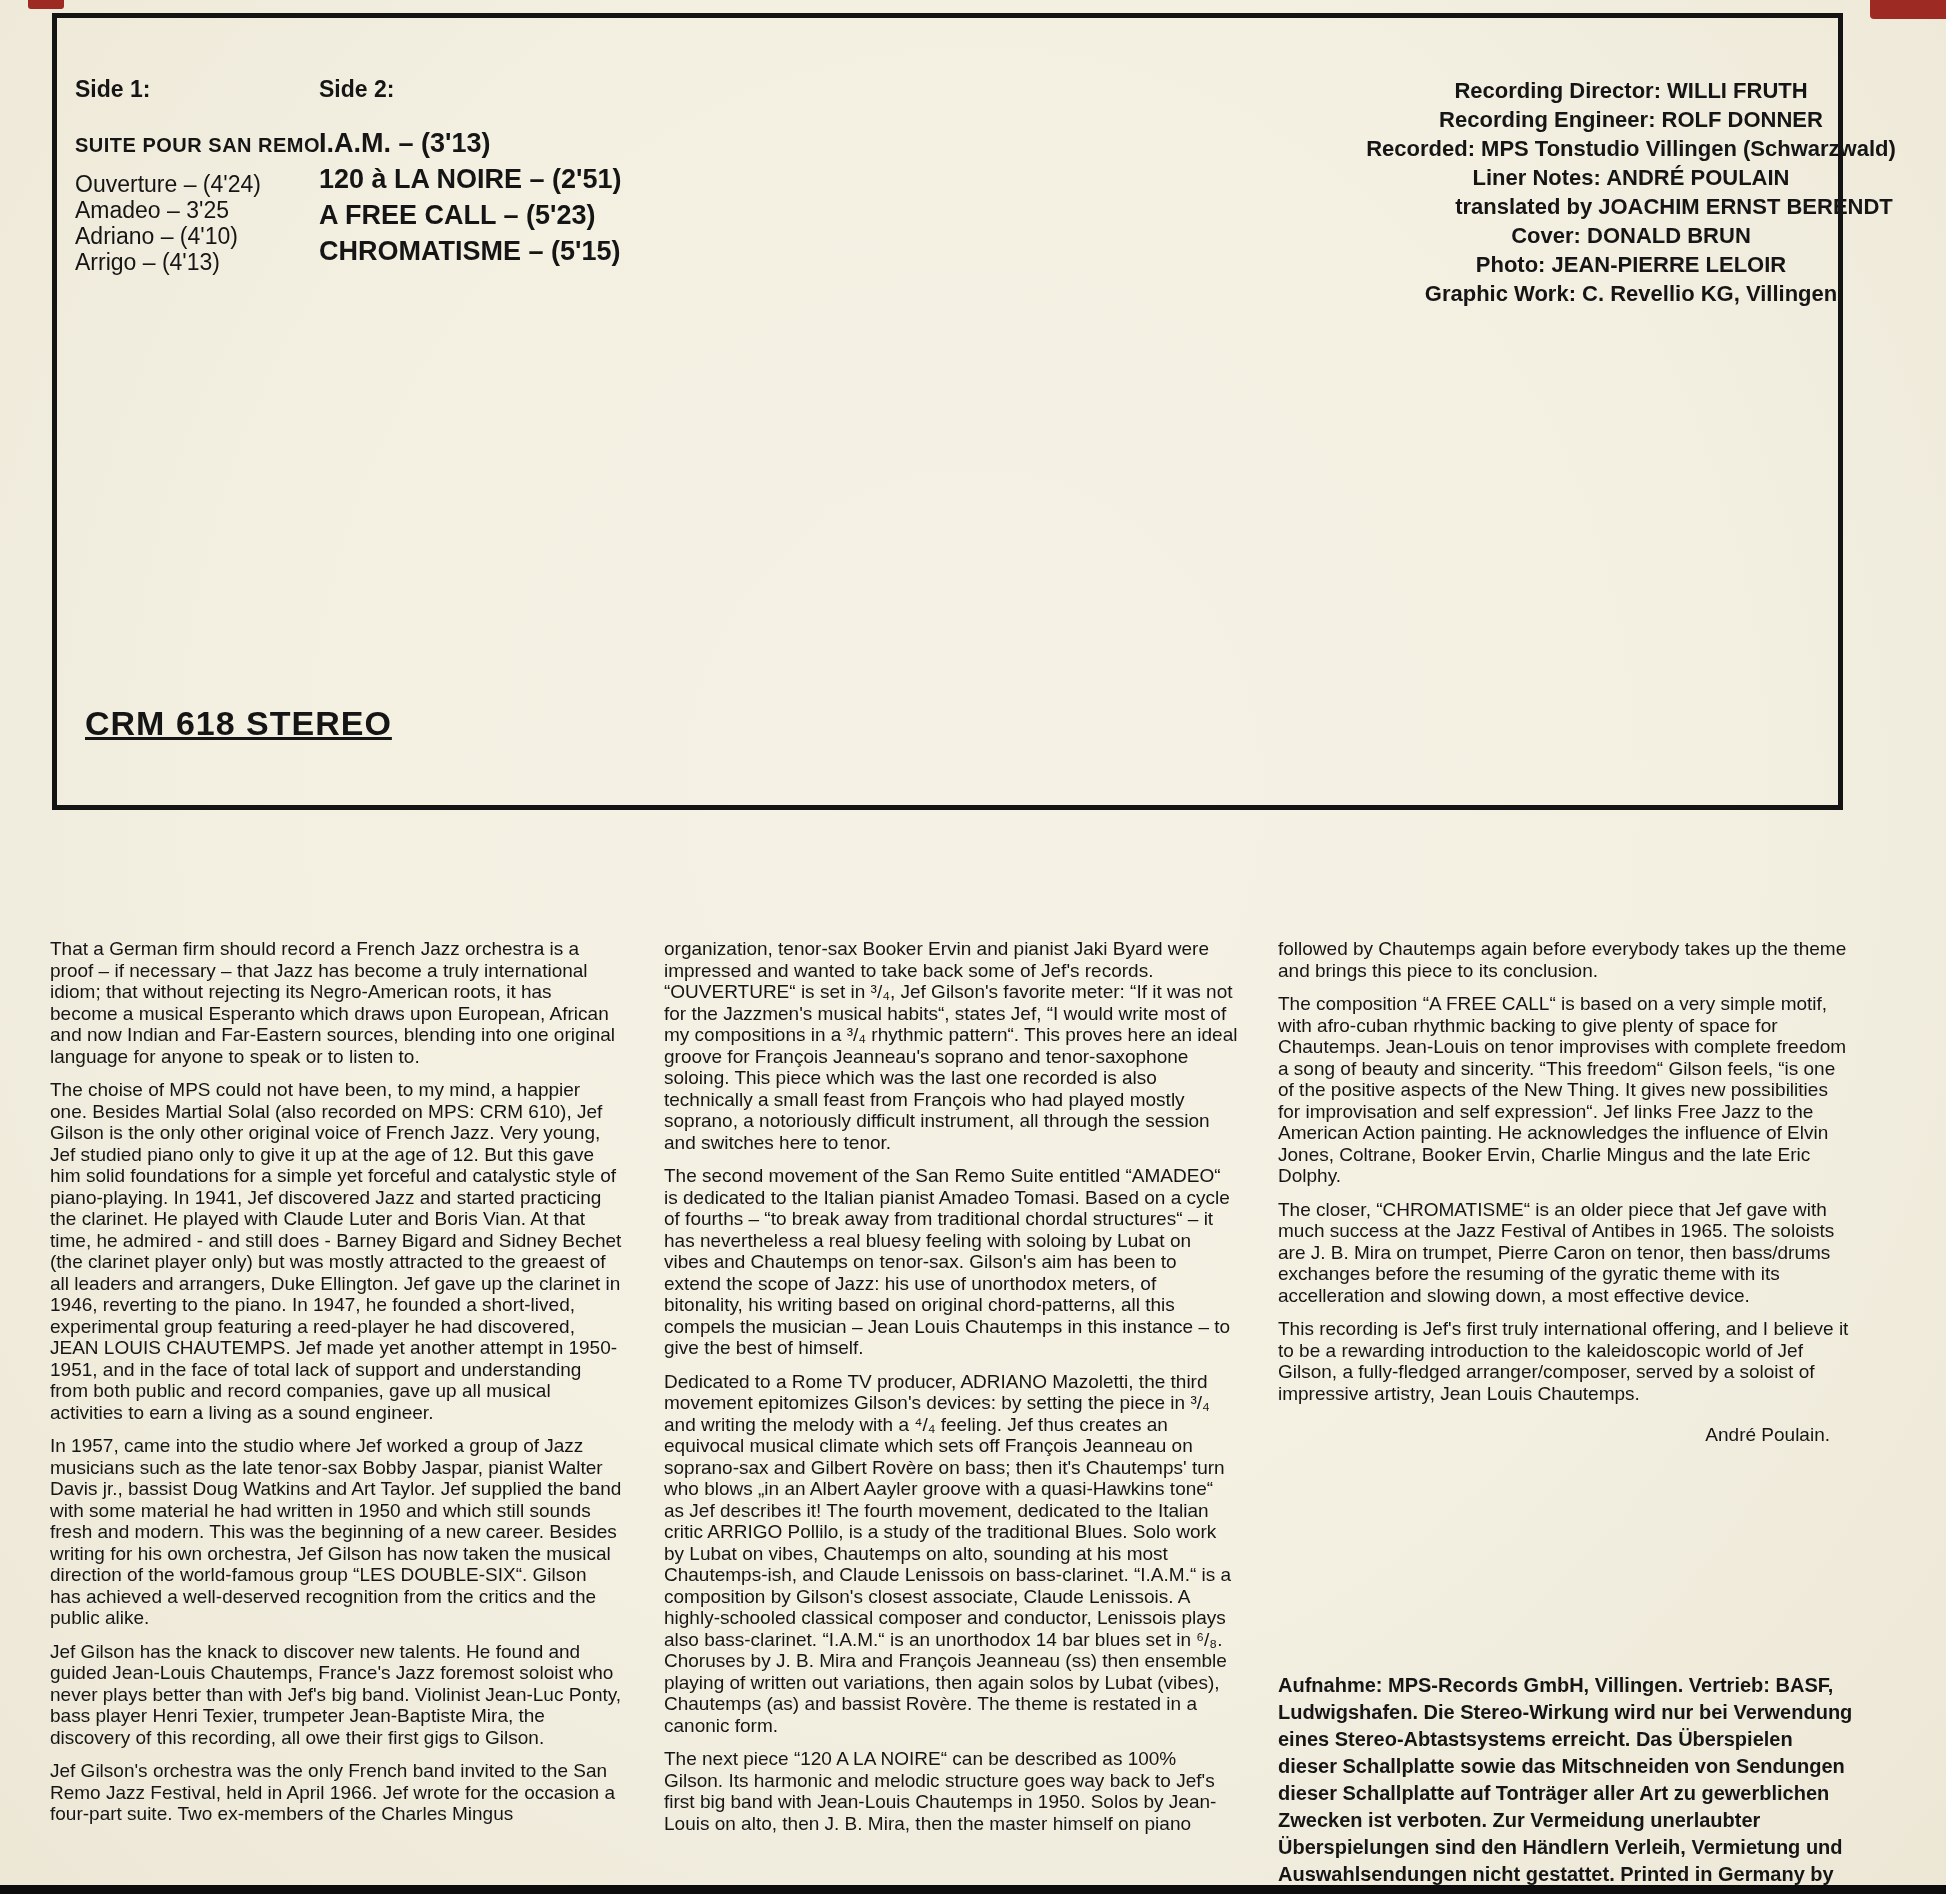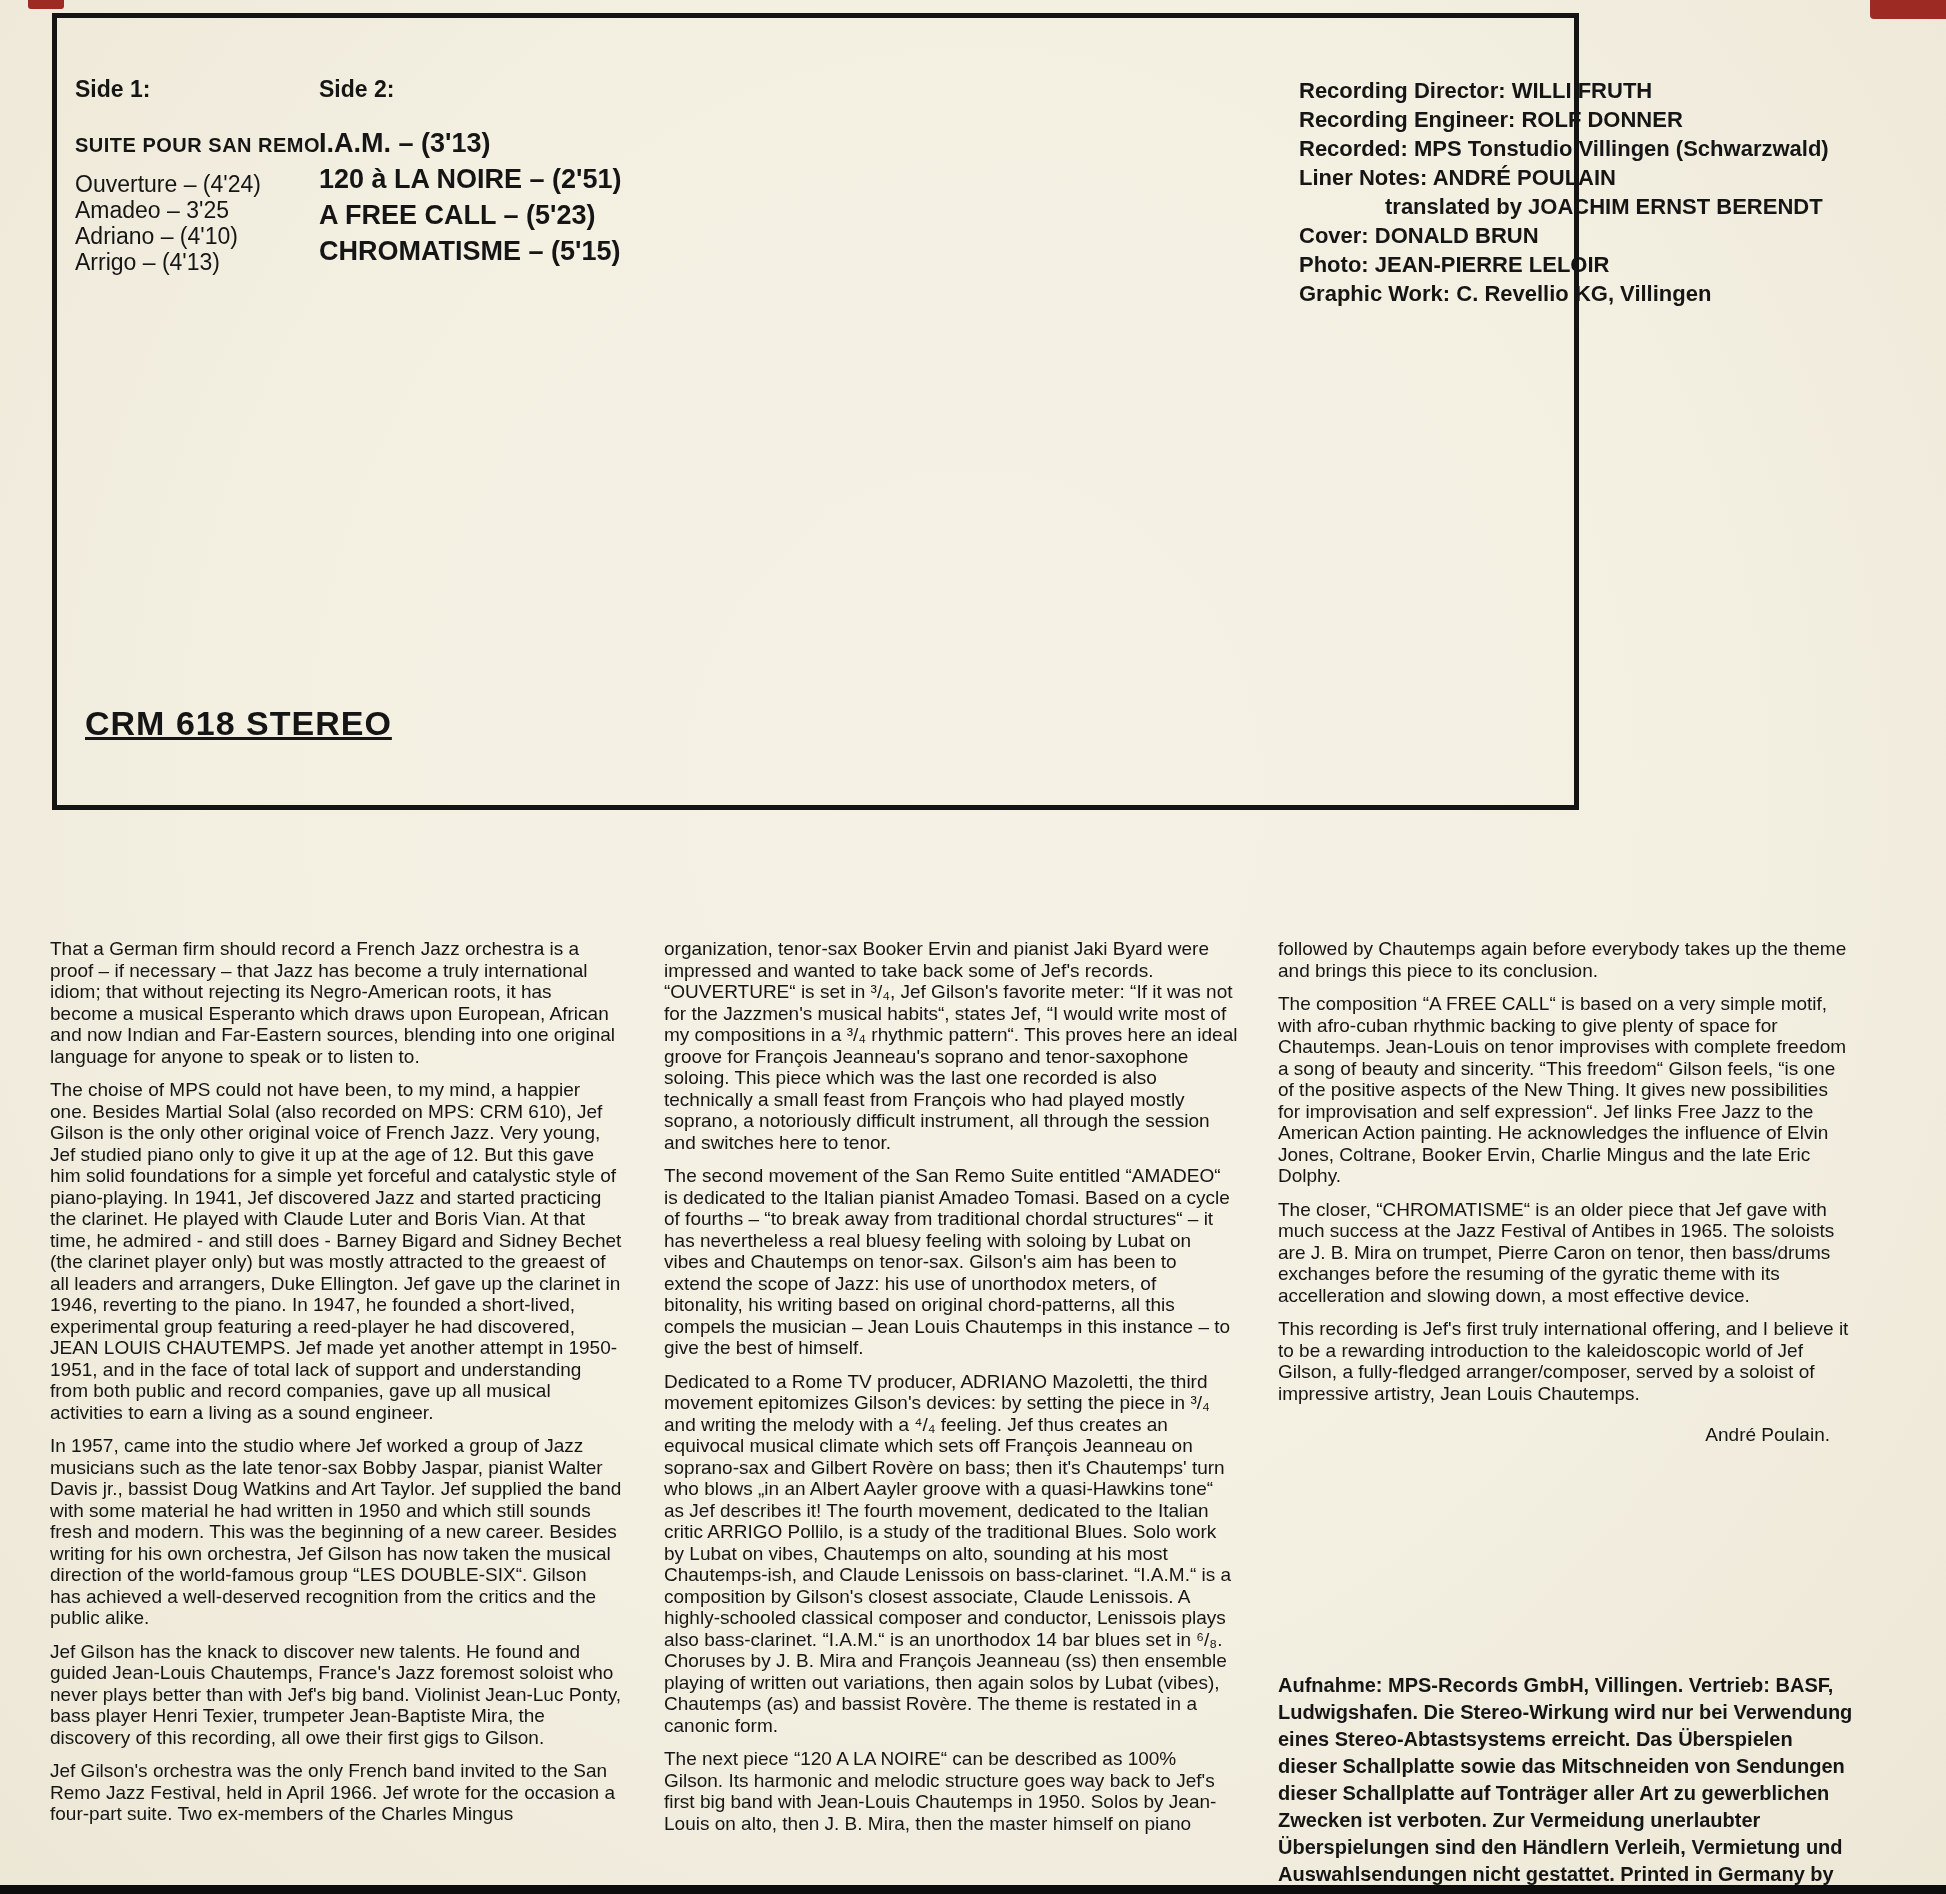--- a/index.html
+++ b/index.html
@@ -11,35 +11,35 @@
     color:#151515;
     overflow:hidden;
   }
   .artifact { position:absolute; background:#9e2b23; }
   .artifact.tl { left:28px; top:0; width:36px; height:9px; border-radius:0 0 3px 3px; }
   .artifact.tr { left:1870px; top:0; width:76px; height:19px; border-radius:0 0 0 4px; }
   .bottom-bar { position:absolute; left:0; top:1885px; width:1946px; height:9px; background:#0d0d0d; }
 
   .info-box {
     position:absolute; left:52px; top:13px;
-    width:1527px; height:797px;
+    width:1791px; height:797px;
     border:5px solid #141414;
     box-sizing:border-box;
   }
   .info-box > div { position:absolute; }
 
   .side1-heading { left:18px; top:58px; font-size:23px; font-weight:bold; }
   .side2-heading { left:262px; top:58px; font-size:23px; font-weight:bold; }
   .suite-title   { left:18px; top:116px; font-size:20px; font-weight:bold; letter-spacing:0.5px; }
   .side1-tracks  { left:18px; top:153px; font-size:23px; }
   .side1-tracks p { margin:0; line-height:26px; }
   .side2-tracks  { left:262px; top:114px; font-size:27px; font-weight:bold; }
   .side2-tracks p { margin:0 0 13px 0; line-height:23px; }
 
-  .credits { left:1242px; top:58px; width:560px; font-size:22px; font-weight:bold; }
+  .credits { left:1294px; top:58px; width:560px; font-size:22px; font-weight:bold;text-align:center; }
   .credits p { margin:0; line-height:29px; }
   .credits p.indent { padding-left:86px; }
 
   .catalog { left:28px; top:686px; font-size:34px; font-weight:bold; letter-spacing:1px;text-decoration:underline; }
 
   .col { position:absolute; top:938px; font-size:19px; line-height:21.5px; text-align:left; }
   .col p { margin:0 0 12px 0; }
   .col1 { left:50px;  width:572px; }
   .col2 { left:664px; width:574px; }
   .col3 { left:1278px; width:572px; }

